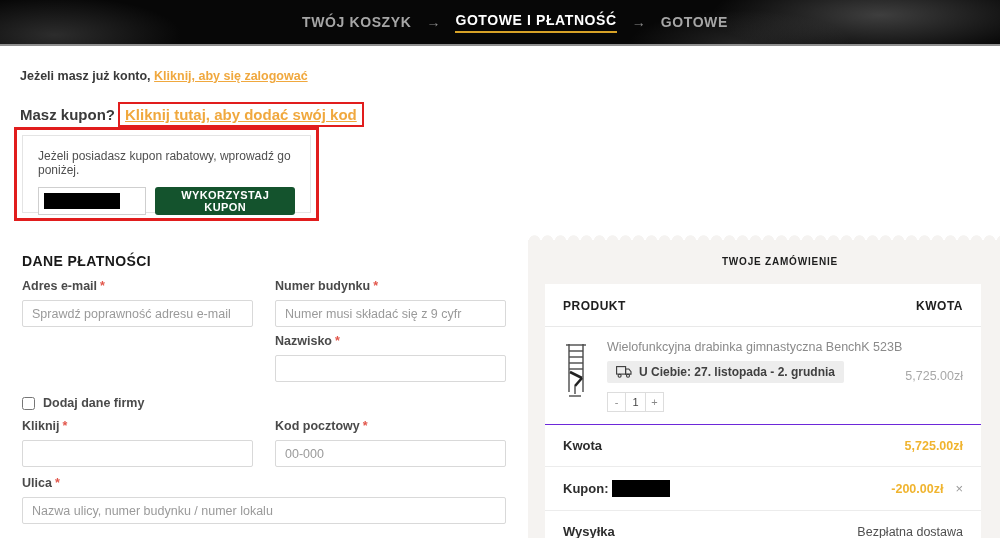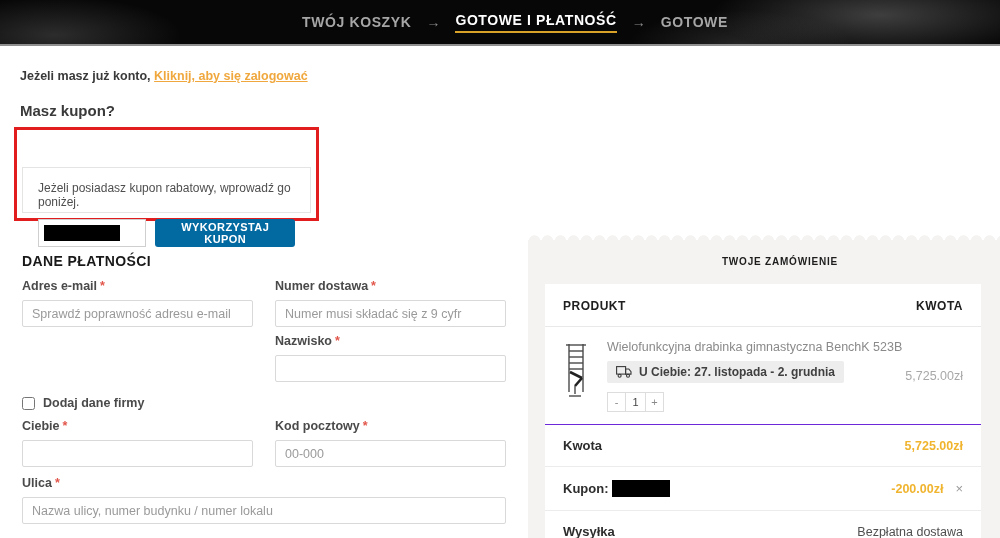--- a/index.html
+++ b/index.html
@@ -25,28 +25,28 @@
   .login-line { position:absolute; left:20px; top:69px; font-size:12.5px; font-weight:bold; color:#3a3a3a; }
   .link { color:#f0a83e; text-decoration:underline; font-weight:bold; cursor:pointer; }
   .coupon-line { position:absolute; left:20px; top:102px; font-size:15px; font-weight:bold; color:#3a3a3a;
     display:flex; align-items:center; }
   .red-outline-link { border:2px solid #e11d1d; padding:2px 5px; margin-left:3px; }
 
   
   .annotation-box { position:absolute; left:14px; top:127px; width:305px; height:94px;
     border:3px solid #e11d1d; background:#fff; }
   .coupon-inner { position:absolute; left:5px; top:5px; right:5px; bottom:5px;
-    border:1px solid #e4e4e4; padding:13px 15px 0 15px;margin-top:32px; }
+    border:1px solid #e4e4e4; padding:13px 15px 0 15px; }
   .coupon-msg { font-size:12px; color:#4f4f4f; }
   .coupon-controls { display:flex; margin-top:10px; gap:9px; }
   .coupon-input { width:128px; height:28px; border:1px solid #cfcfcf; background:#fff;
     display:flex; align-items:center; padding-left:5px; }
   .redaction { background:#000; }
   .redaction.input-redaction { width:76px; height:16px; }
-  .apply-btn { height:28px; padding:0 14px; background:#0369a1; border:none; border-radius:3px;
+  .apply-btn { height:28px; padding:0 14px; background:#14532d; border:none; border-radius:3px;
     color:#fff; font-size:11px; font-weight:bold; letter-spacing:.4px; cursor:pointer;
     font-family:"Liberation Sans", sans-serif; }
 
   
   .form-title { position:absolute; left:22px; top:253px; font-size:14px; font-weight:bold;
     letter-spacing:.4px; color:#191919; }
   .field { position:absolute; width:231px; }
   .field label { display:block; font-size:12.5px; font-weight:bold; color:#4a4a4a; margin-bottom:7px; }
   .req { color:#e2574c; margin-left:3px; }
   .field input[type=text] { width:100%; height:27px; border:1px solid #d9d9d9; border-radius:2px;
@@ -113,20 +113,21 @@
     </div>
   </div>
 
   <div class="login-line">
     <span>Jeżeli masz już konto,</span>
     <span class="link">Kliknij, aby się zalogować</span>
   </div>
 
   <div class="coupon-line">
     <span>Masz kupon?</span>
+    <span class="red-outline-link"><span class="link">Kliknij tutaj, aby dodać swój kod</span></span>
   </div>
 
   <div class="annotation-box">
     <div class="coupon-inner">
       <div class="coupon-msg">Jeżeli posiadasz kupon rabatowy, wprowadź go poniżej.</div>
       <div class="coupon-controls">
         <div class="coupon-input">
           <div class="redaction input-redaction"></div>
         </div>
         <button class="apply-btn">WYKORZYSTAJ KUPON</button>
@@ -134,35 +135,35 @@
     </div>
   </div>
 
   <div class="form-title">DANE PŁATNOŚCI</div>
 
   <div class="field f-email">
     <label><span>Adres e-mail</span><span class="req">*</span></label>
     <input type="text" placeholder="Sprawdź poprawność adresu e-mail" style="">
   </div>
   <div class="field f-phone">
-    <label><span>Numer dostawa</span><span class="req">*</span></label>
+    <label><span>Numer budynku</span><span class="req">*</span></label>
     <input type="text" placeholder="Numer musi składać się z 9 cyfr" style="">
   </div>
   <div class="field f-lname">
     <label><span>Nazwisko</span><span class="req">*</span></label>
     <input type="text" placeholder="" style="">
   </div>
 
   <div class="checkbox-row">
     <input type="checkbox" style="">
     <span>Dodaj dane firmy</span>
   </div>
 
   <div class="field f-city">
-    <label><span>Ciebie</span><span class="req">*</span></label>
+    <label><span>Kliknij</span><span class="req">*</span></label>
     <input type="text" placeholder="" style="">
   </div>
   <div class="field f-post">
     <label><span>Kod pocztowy</span><span class="req">*</span></label>
     <input type="text" placeholder="00-000" style="">
   </div>
   <div class="field f-street">
     <label><span>Ulica</span><span class="req">*</span></label>
     <input type="text" placeholder="Nazwa ulicy, numer budynku / numer lokalu" style="">
   </div>

